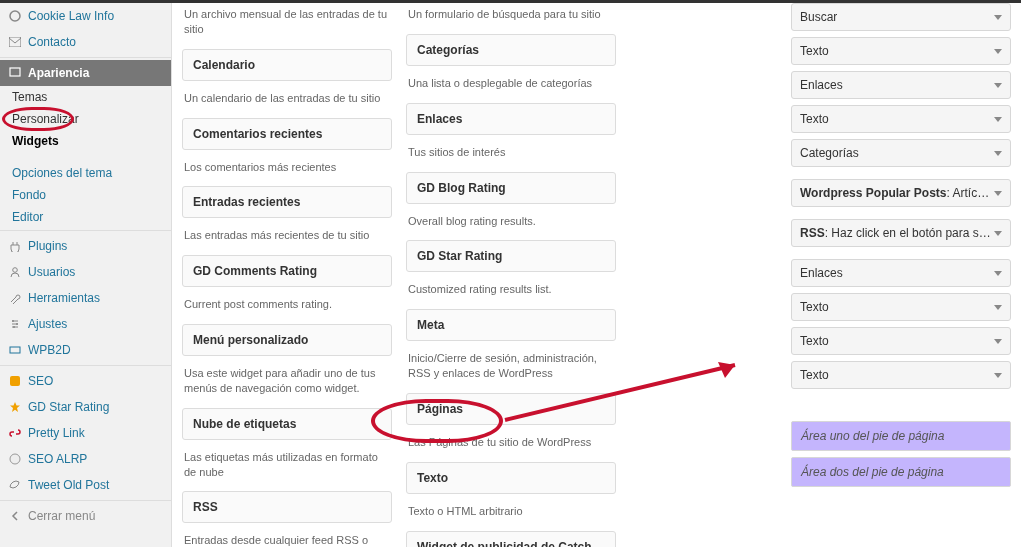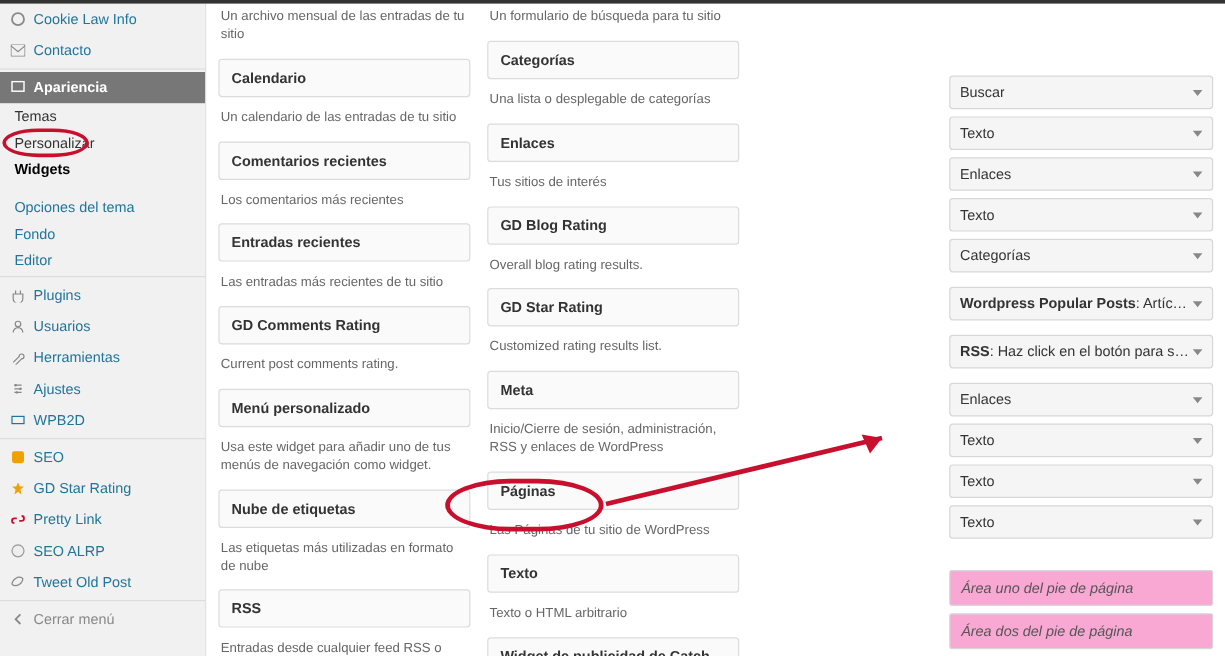--- a/index.html
+++ b/index.html
@@ -15,26 +15,26 @@
 .side-sep { border-top:1px solid #ddd; margin:2px 0; }
 .collapse-row { display:flex; align-items:center; padding:6px 8px; color:#888; cursor:pointer; }
 .collapse-row .ico { width:14px; height:14px; margin-right:6px; display:flex; align-items:center; justify-content:center; }
 .main { flex:1; display:flex; padding:0 10px; overflow:hidden; background:#fff; }
 .col { display:flex; flex-direction:column; }
 .avail-cols { display:flex; gap:14px; padding-top:0; }
 .avail-col { width:210px; }
 .wbox { background:#fafafa; border:1px solid #dcdcdc; border-radius:3px; margin-bottom:6px; padding:8px 10px; cursor:move; }
 .wbox .title { font-weight:bold; color:#333; margin-bottom:0; font-size:12px; }
 .wdesc { color:#666; font-size:11px; padding:4px 2px 12px 2px; line-height:1.35; }
-.rcol { width:220px; margin-left:auto; padding-top:16px;margin-top:44px; }
+.rcol { width:220px; margin-left:auto; padding-top:0; }
 .sidebox { background:#f5f5f5; border:1px solid #d7d7d7; border-radius:3px; margin-bottom:6px; position:relative; }
 .sidebox-h { display:flex; align-items:center; justify-content:space-between; padding:6px 8px; font-size:12px; color:#333; cursor:pointer; }
 .sidebox-h .lbl { white-space:nowrap; overflow:hidden; text-overflow:ellipsis; }
 .sidebox-h .arrow { width:0; height:0; border-left:4px solid transparent; border-right:4px solid transparent; border-top:5px solid #888; }
-.section-head { background:#f9a8d4; border:1px solid #d7d7d7; padding:7px 9px; margin-bottom:6px; border-radius:2px; color:#555; font-style:italic; font-size:12px; }
+.section-head { background:#c4b5fd; border:1px solid #d7d7d7; padding:7px 9px; margin-bottom:6px; border-radius:2px; color:#555; font-style:italic; font-size:12px; }
 
 .mark-widgets { position:absolute; top:107px; left:2px; width:72px; height:24px; border:3px solid #c8102e; border-radius:50%/60%; pointer-events:none; }
 .mark-texto   { position:absolute; top:399px; left:371px; width:132px; height:44px; border:4px solid #c8102e; border-radius:50%/60%; pointer-events:none; }
 .arrow-ann { position:absolute; top:340px; left:500px; pointer-events:none; }
 svg { display:block; }
 </style>
 </head>
 <body>
 
 <div class="topbar"></div>

